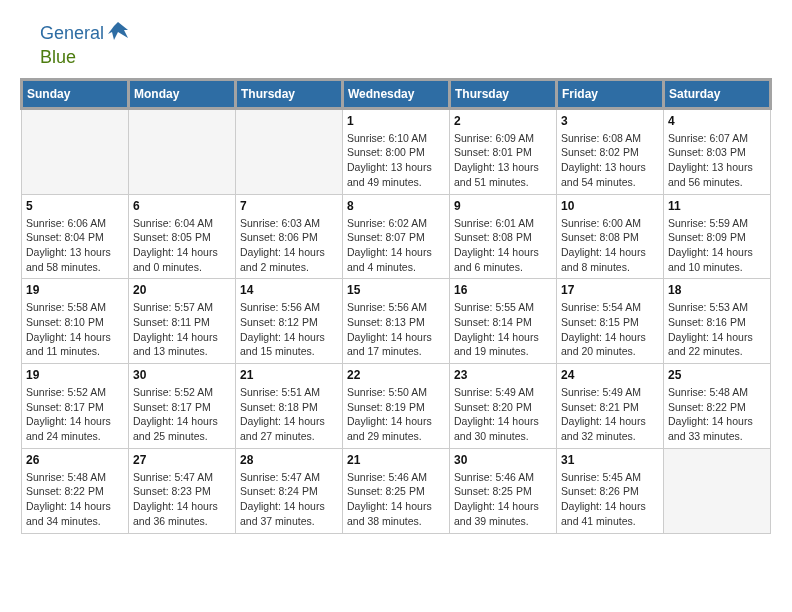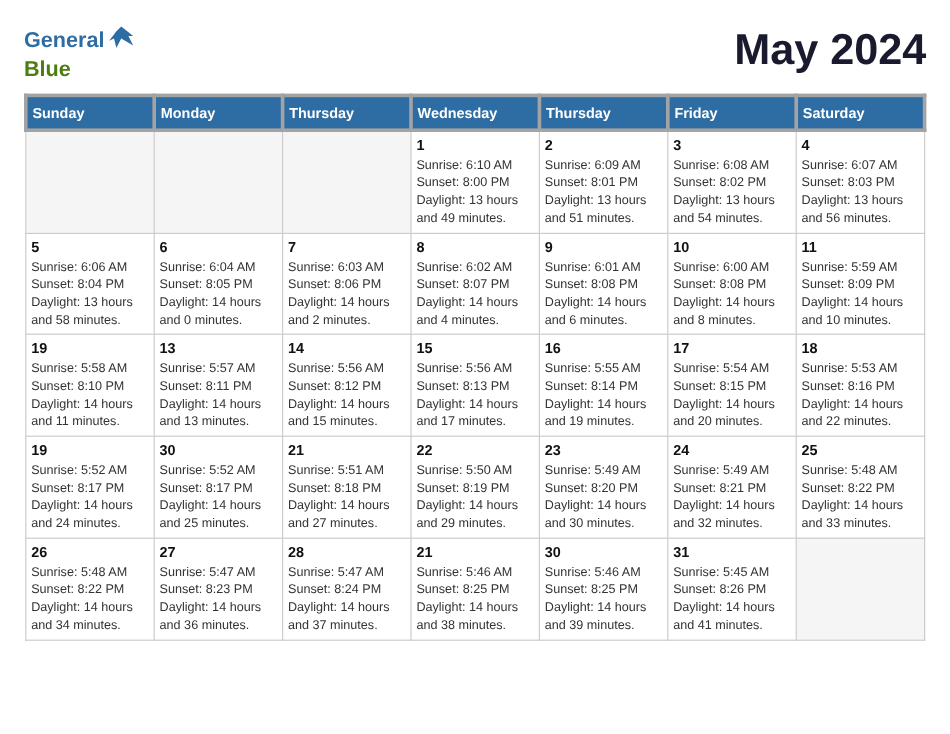--- a/index.html
+++ b/index.html
@@ -16,23 +16,24 @@
       align-items: flex-start;
       margin-bottom: 10px;
     }
     .logo {
       display: flex;
       flex-direction: column;
       align-items: flex-start;
     }
     .logo-text {
       font-size: 18px;
-      font-weight: bold;
+      font-weight: normal;
       color: #1a1a2e;
       line-height: 1.1;
+      margin-left: 20px;
     }
     .logo-text span {
       color: #2e6da4;
     }
     .logo-row {
       display: flex;
       align-items: center;
       gap: 4px;
     }
     .title-block {
@@ -95,21 +96,20 @@
           <span class="logo-text"><span>General</span></span>
           <svg width="24" height="28" viewBox="0 0 24 28">
             <polygon points="12,2 22,10 18,10 22,18 12,12 8,20 6,12 2,14 8,6" fill="#2e6da4"></polygon>
           </svg>
         </div>
         <div class="logo-text" style="color:#4d7c0f;">Blue</div>
       </div>
     </div>
   </div>
   <div class="title-block">
-    <div class="month-title">May 2024</div>
   </div>
 </div>
 
 <table class="calendar">
   <thead>
     <tr>
     <th>Sunday</th>
         <th>Monday</th>
         <th>Thursday</th>
         <th>Wednesday</th>
@@ -169,21 +169,21 @@
           <div class="day-num">11</div>
           <div class="day-info">Sunrise: 5:59 AM<br>Sunset: 8:09 PM<br>Daylight: 14 hours<br>and 10 minutes.</div>
         </td>
       </tr>
       <tr>
         <td>
           <div class="day-num">19</div>
           <div class="day-info">Sunrise: 5:58 AM<br>Sunset: 8:10 PM<br>Daylight: 14 hours<br>and 11 minutes.</div>
         </td>
         <td>
-          <div class="day-num">13</div>
+          <div class="day-num">20</div>
           <div class="day-info">Sunrise: 5:57 AM<br>Sunset: 8:11 PM<br>Daylight: 14 hours<br>and 13 minutes.</div>
         </td>
         <td>
           <div class="day-num">14</div>
           <div class="day-info">Sunrise: 5:56 AM<br>Sunset: 8:12 PM<br>Daylight: 14 hours<br>and 15 minutes.</div>
         </td>
         <td>
           <div class="day-num">15</div>
           <div class="day-info">Sunrise: 5:56 AM<br>Sunset: 8:13 PM<br>Daylight: 14 hours<br>and 17 minutes.</div>
         </td>

